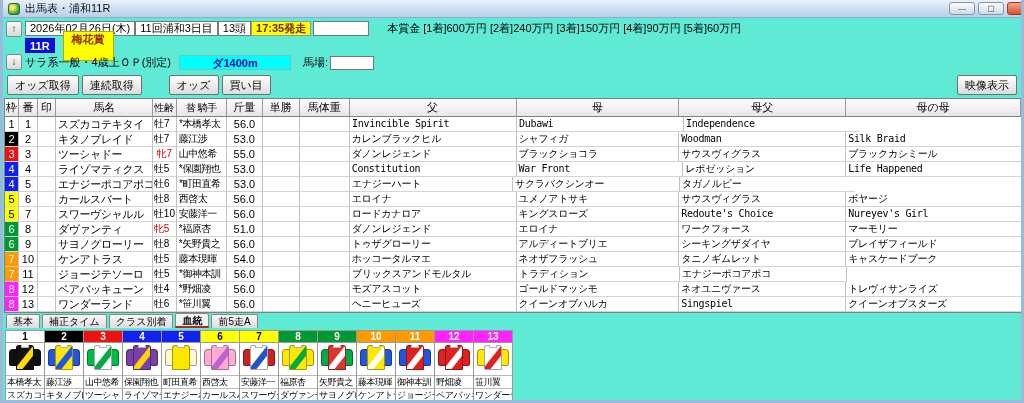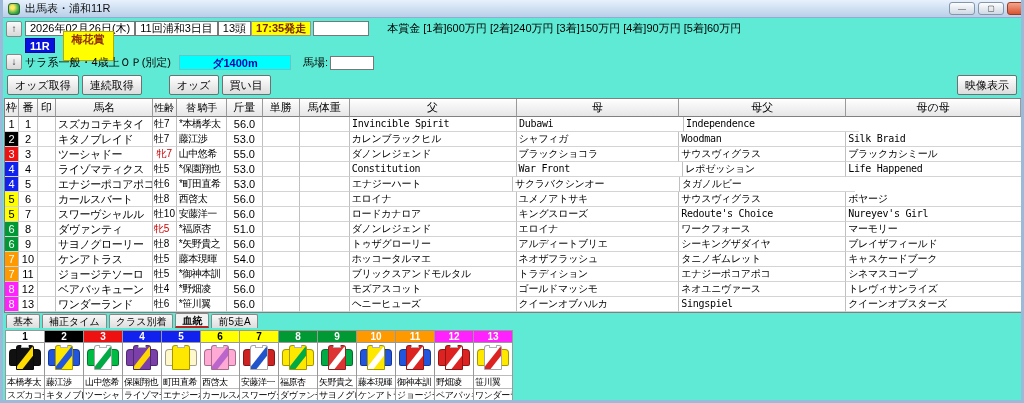--- a/index.html
+++ b/index.html
@@ -317,21 +317,20 @@
           <div class="td c2"></div>
           <div class="td c3">ジョージテソーロ</div>
           <div class="td c4" style="color: rgb(0, 0, 0);">牡5</div>
           <div class="td c5">*御神本訓</div>
           <div class="td c6">56.0</div>
           <div class="td c7"></div>
           <div class="td c8"></div>
           <div class="td c9 ped">ブリックスアンドモルタル</div>
           <div class="td c10 ped">トラディション</div>
           <div class="td c11 ped">エナジーポコアポコ</div>
-          <div class="td c12 ped">シネマスコープ</div>
         </div>
 
         <div class="tr">
           <div class="td c0" style="background-color: rgb(255, 34, 255); color: rgb(255, 255, 255);">8</div>
           <div class="td c1">12</div>
           <div class="td c2"></div>
           <div class="td c3">ベアバッキューン</div>
           <div class="td c4" style="color: rgb(0, 0, 0);">牡4</div>
           <div class="td c5">*野畑凌</div>
           <div class="td c6">56.0</div>

